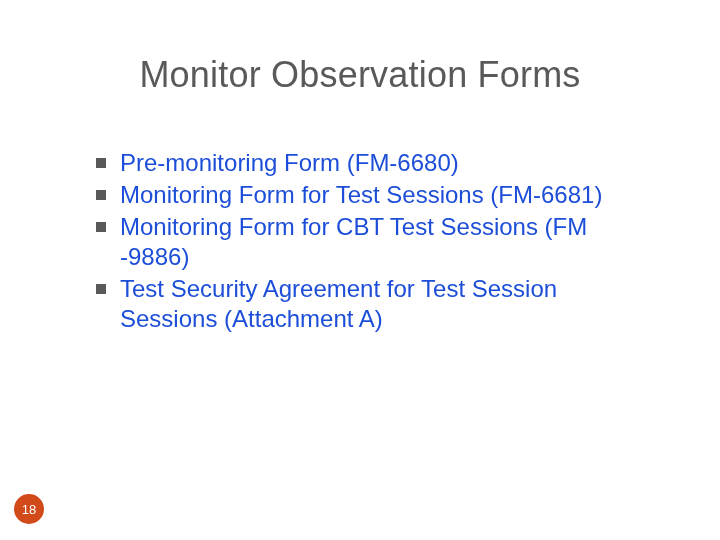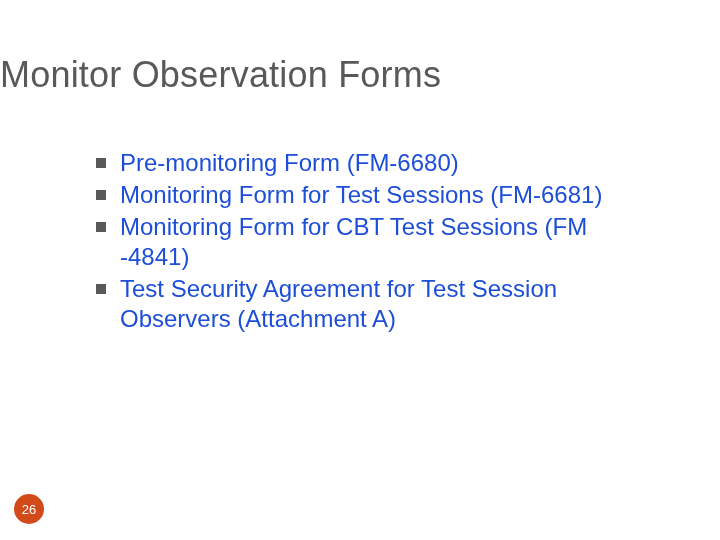--- a/index.html
+++ b/index.html
@@ -16,20 +16,21 @@
     position: relative;
     width: 720px;
     height: 540px;
     box-sizing: border-box;
   }
   .title {
     position: absolute;
     top: 54px;
     left: 0;
     width: 720px;
+    text-align: center;
     font-size: 36px;
     font-weight: 400;
     color: #595959;
     letter-spacing: 0.2px;
   }
   .body {
     position: absolute;
     top: 148px;
     left: 96px;
     width: 552px;
@@ -82,26 +83,26 @@
       <span class="item-text">Pre-monitoring Form (FM-6680)</span>
     </div>
 
     <div class="item">
       <span class="bullet"></span>
       <span class="item-text">Monitoring Form for Test Sessions (FM-6681)</span>
     </div>
 
     <div class="item">
       <span class="bullet"></span>
-      <span class="item-text">Monitoring Form for CBT Test Sessions       (FM -4841)</span>
+      <span class="item-text">Monitoring Form for CBT Test Sessions       (FM -9886)</span>
     </div>
 
 
     <div class="item">
       <span class="bullet"></span>
-      <span class="item-text">Test Security Agreement for Test Session Observers (Attachment A)</span>
+      <span class="item-text">Test Security Agreement for Test Session Sessions (Attachment A)</span>
     </div>
 
   </div>
 
-  <div class="page-number">26</div>
+  <div class="page-number">18</div>
 
 </div>
 
 </body></html>

